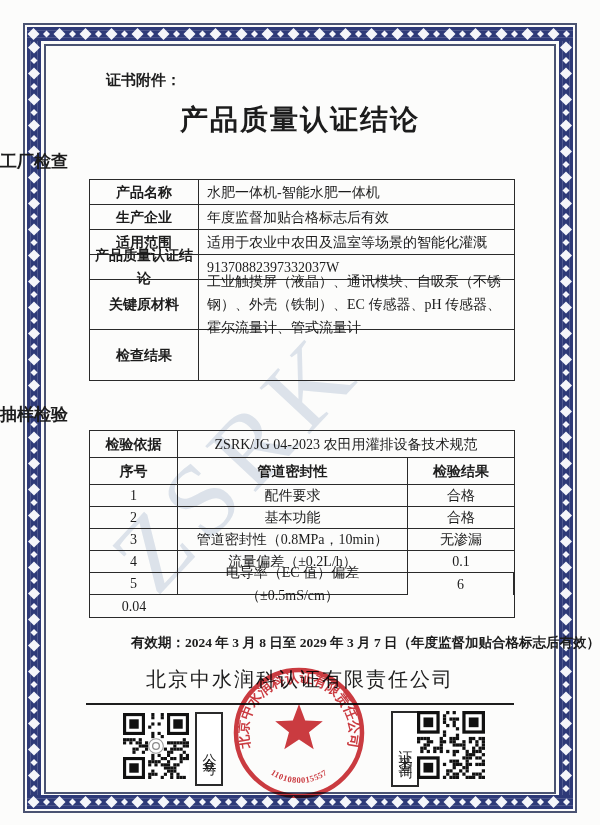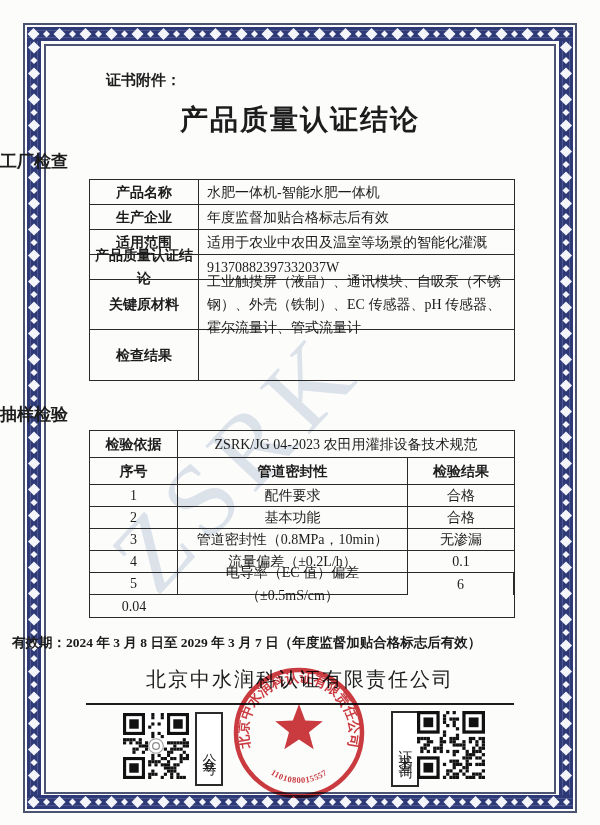--- a/index.html
+++ b/index.html
@@ -31,21 +31,21 @@
   .tbl .cell.last-col{border-right:none;}
   .tbl .cell.last-row{border-bottom:none;}
   .tbl .lbl{justify-content:center;font-weight:bold;text-align:center;padding:1px 2px;}
   .tbl .ctr{justify-content:center;text-align:center;}
   #factory-table{top:179px;grid-template-columns:109px 1fr;
                  grid-template-rows:25px 25px 25px 25px 50px 50px;}
   #sampling-table{top:430px;grid-template-columns:88px 230px 1fr;
                   grid-template-rows:27px 27px 22px 22px 22px 22px 22px 22px;}
   .span2{grid-column:2/4;}
   
-  .validity{position:absolute;left:0;right:0;top:634px;text-align:left;font-size:13.5px;font-weight:bold;z-index:3;padding-left:12px;}
+  .validity{position:absolute;left:0;right:0;top:634px;text-align:right;font-size:13.5px;font-weight:bold;z-index:3;padding-left:12px;}
   .issuer{position:absolute;left:0;right:0;top:666px;text-align:center;font-size:20px;letter-spacing:2px;z-index:3;}
   .footer-line{position:absolute;left:86px;right:86px;top:703px;height:2px;background:#1d1d1d;z-index:3;}
   .qr{position:absolute;z-index:3;background:#fff;}
   .qr-left{left:123px;top:713px;width:66px;height:66px;}
   .qr-right{left:417px;top:711px;width:68px;height:68px;}
   .vlabel{position:absolute;border:2px solid #2a2a2a;display:flex;align-items:center;justify-content:center;
           writing-mode:vertical-rl;letter-spacing:5px;font-size:14px;z-index:3;background:#fff;}
   .vlabel-left{left:195px;top:712px;width:24px;height:70px;}
   .vlabel-right{left:391px;top:711px;width:24px;height:72px;}
   .stamp{position:absolute;left:231px;top:665px;width:136px;height:136px;z-index:5;

